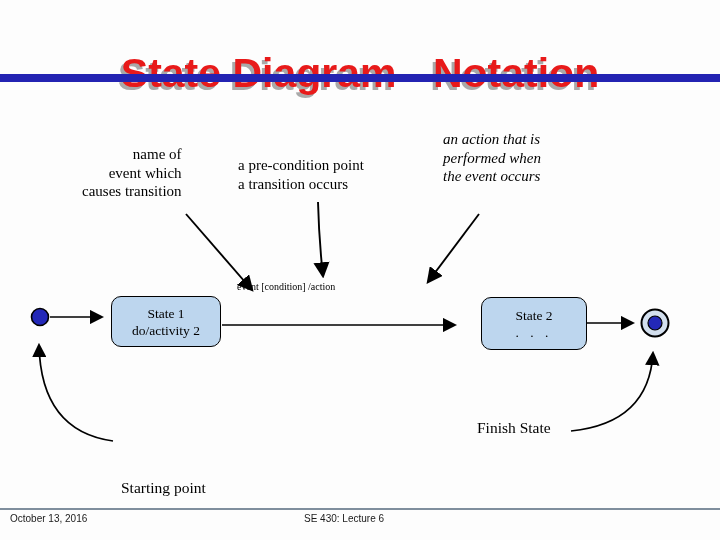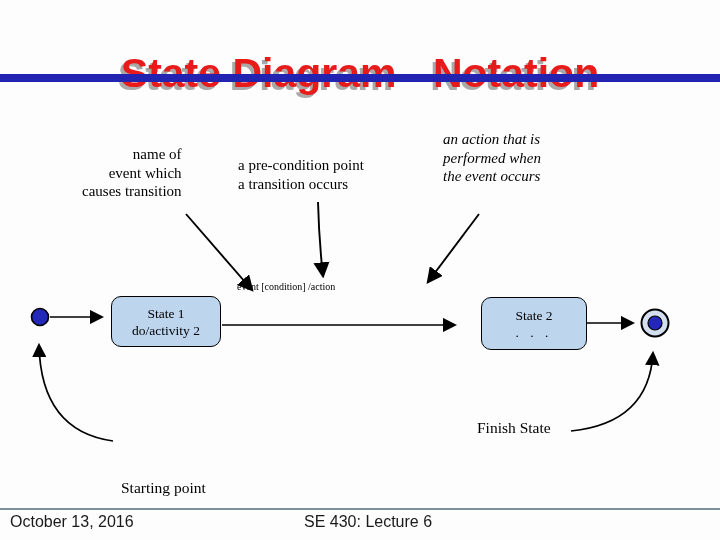--- a/index.html
+++ b/index.html
@@ -71,21 +71,21 @@
   .finish-state{left:477px;top:419px;}
   .footer-rule{
     position:absolute;
     left:0;top:508px;width:720px;height:2px;
     background:#7f8e9d;
   }
   .footer-text{
     position:absolute;
     top:513px;
     font-family:"Liberation Sans", sans-serif;
-    font-size:16px;
+    font-size:10px;
     color:#1a1a1a;
     white-space:nowrap;
   }
   .footer-date{left:10px;}
   .footer-course{left:304px;}
   .footer-page{right:8px;font-size:13px;margin-top:36px;}
 </style>
 </head>
 <body>
 

